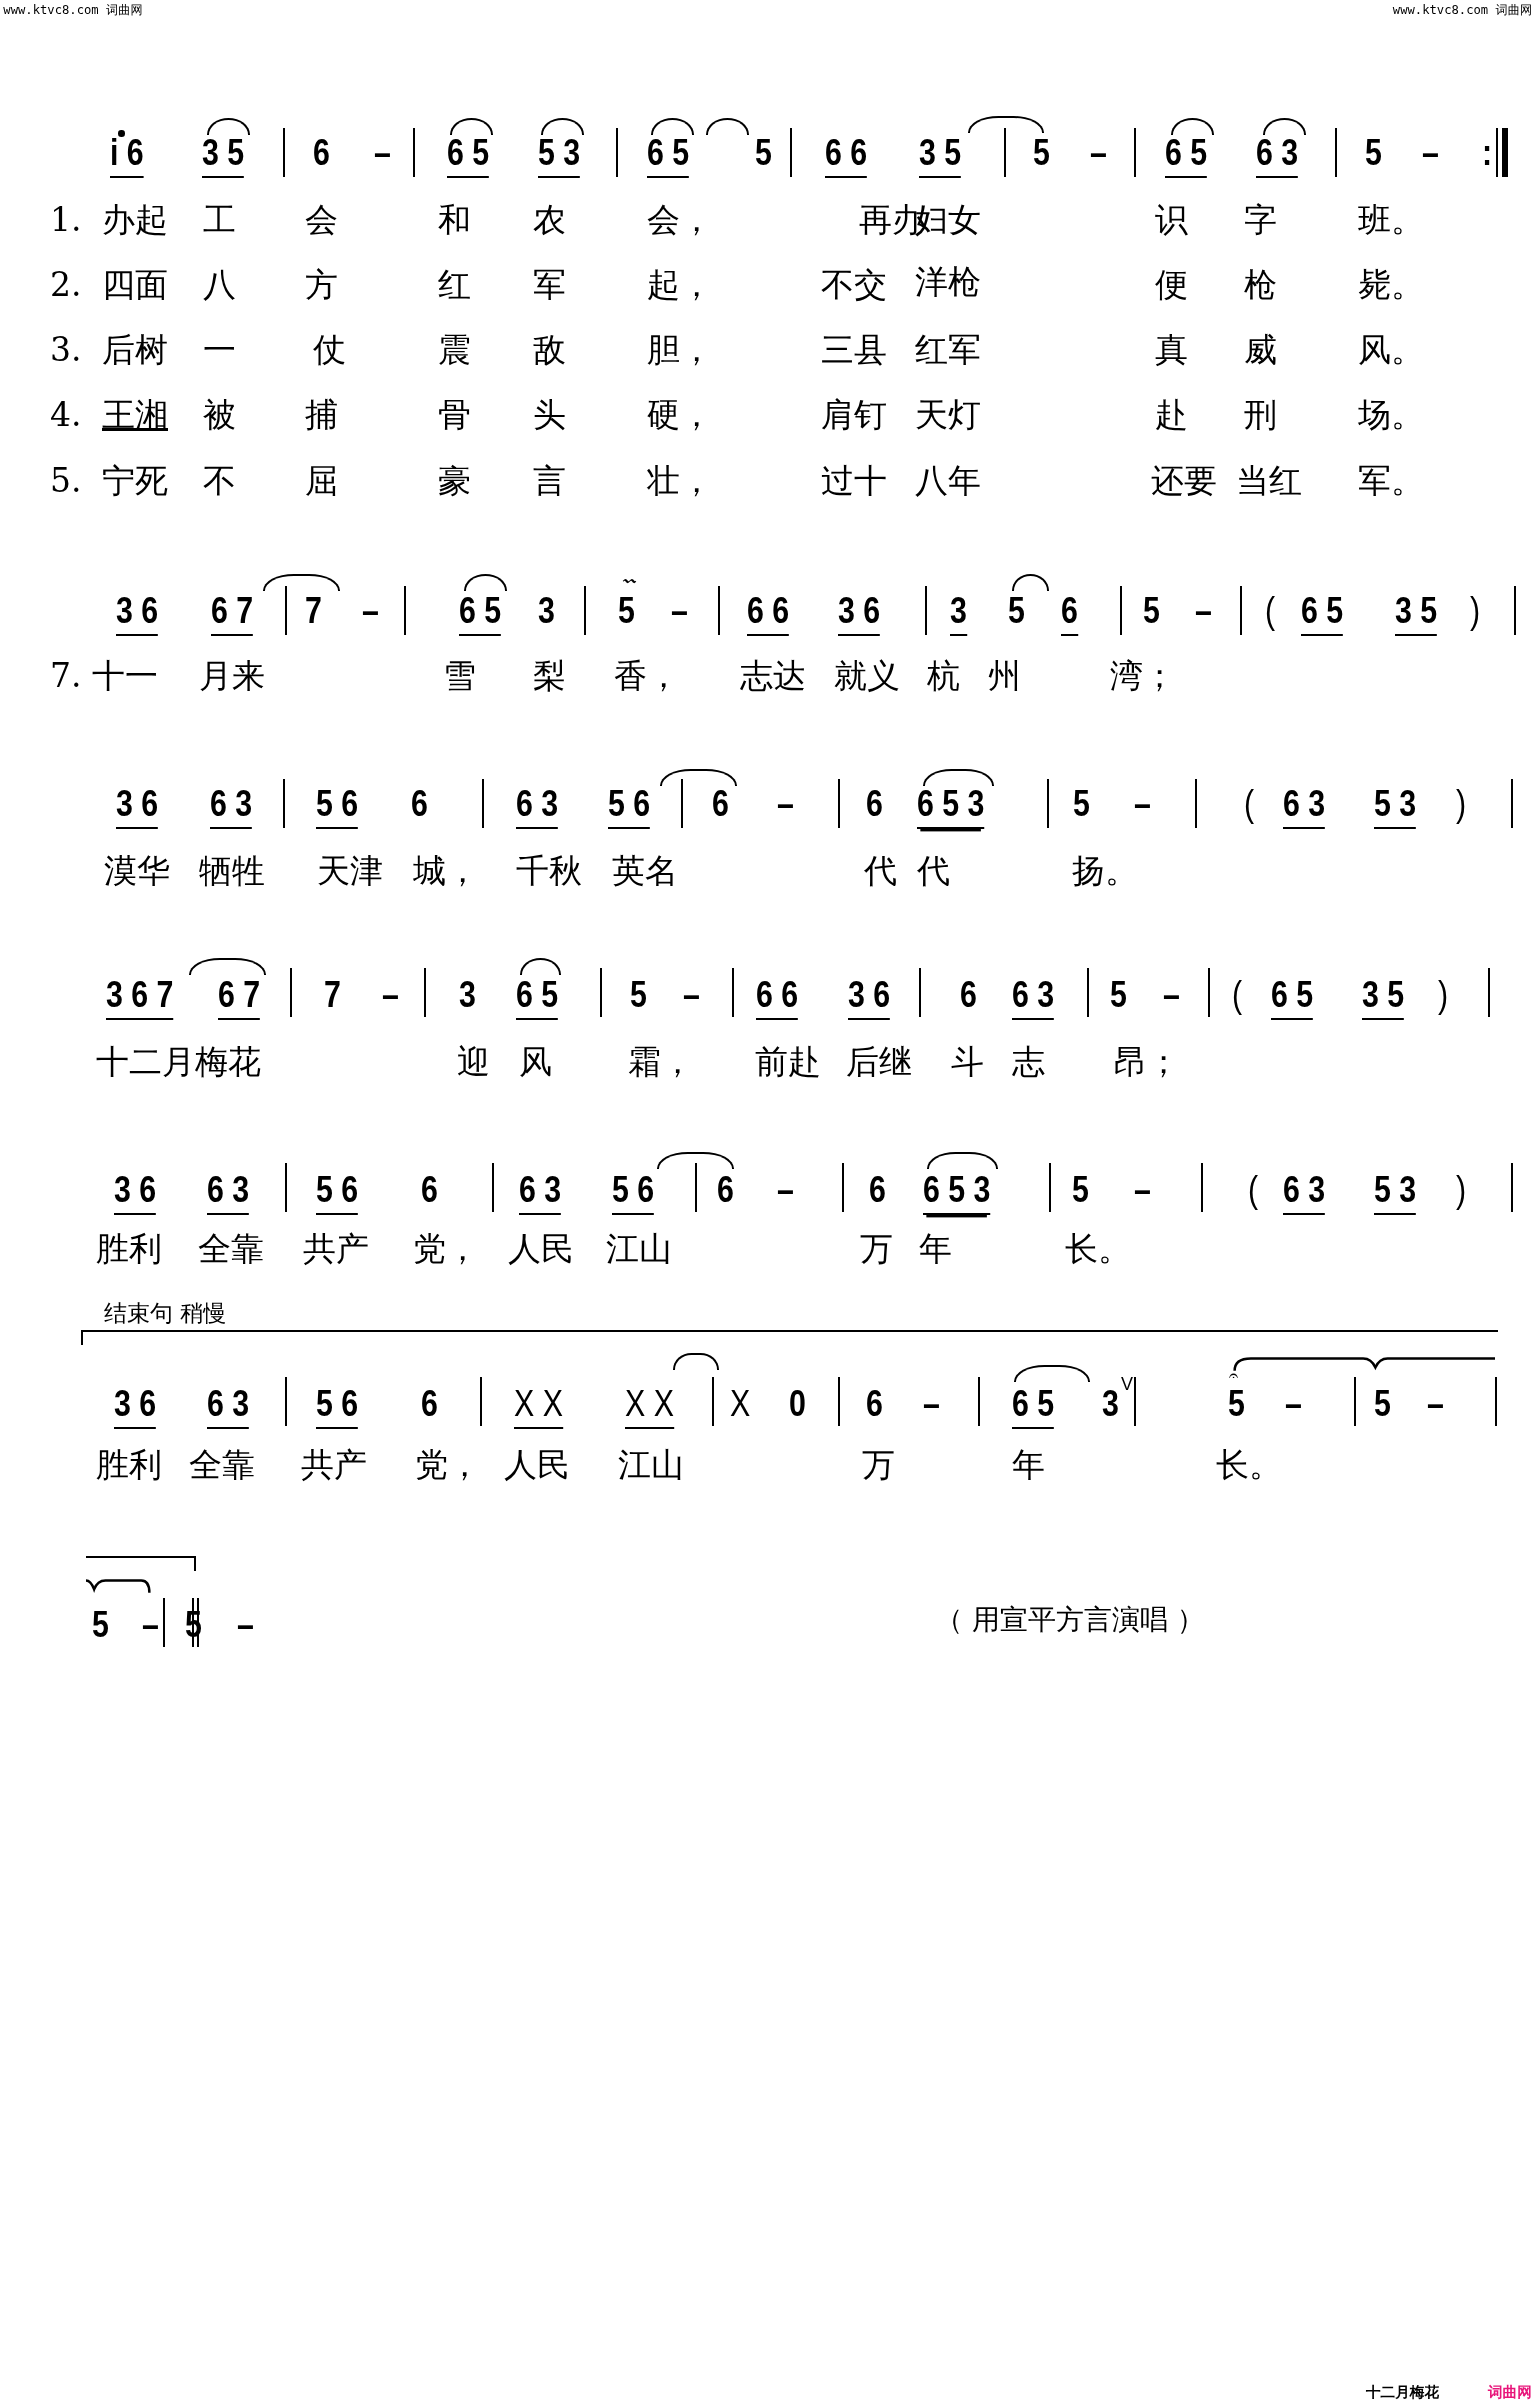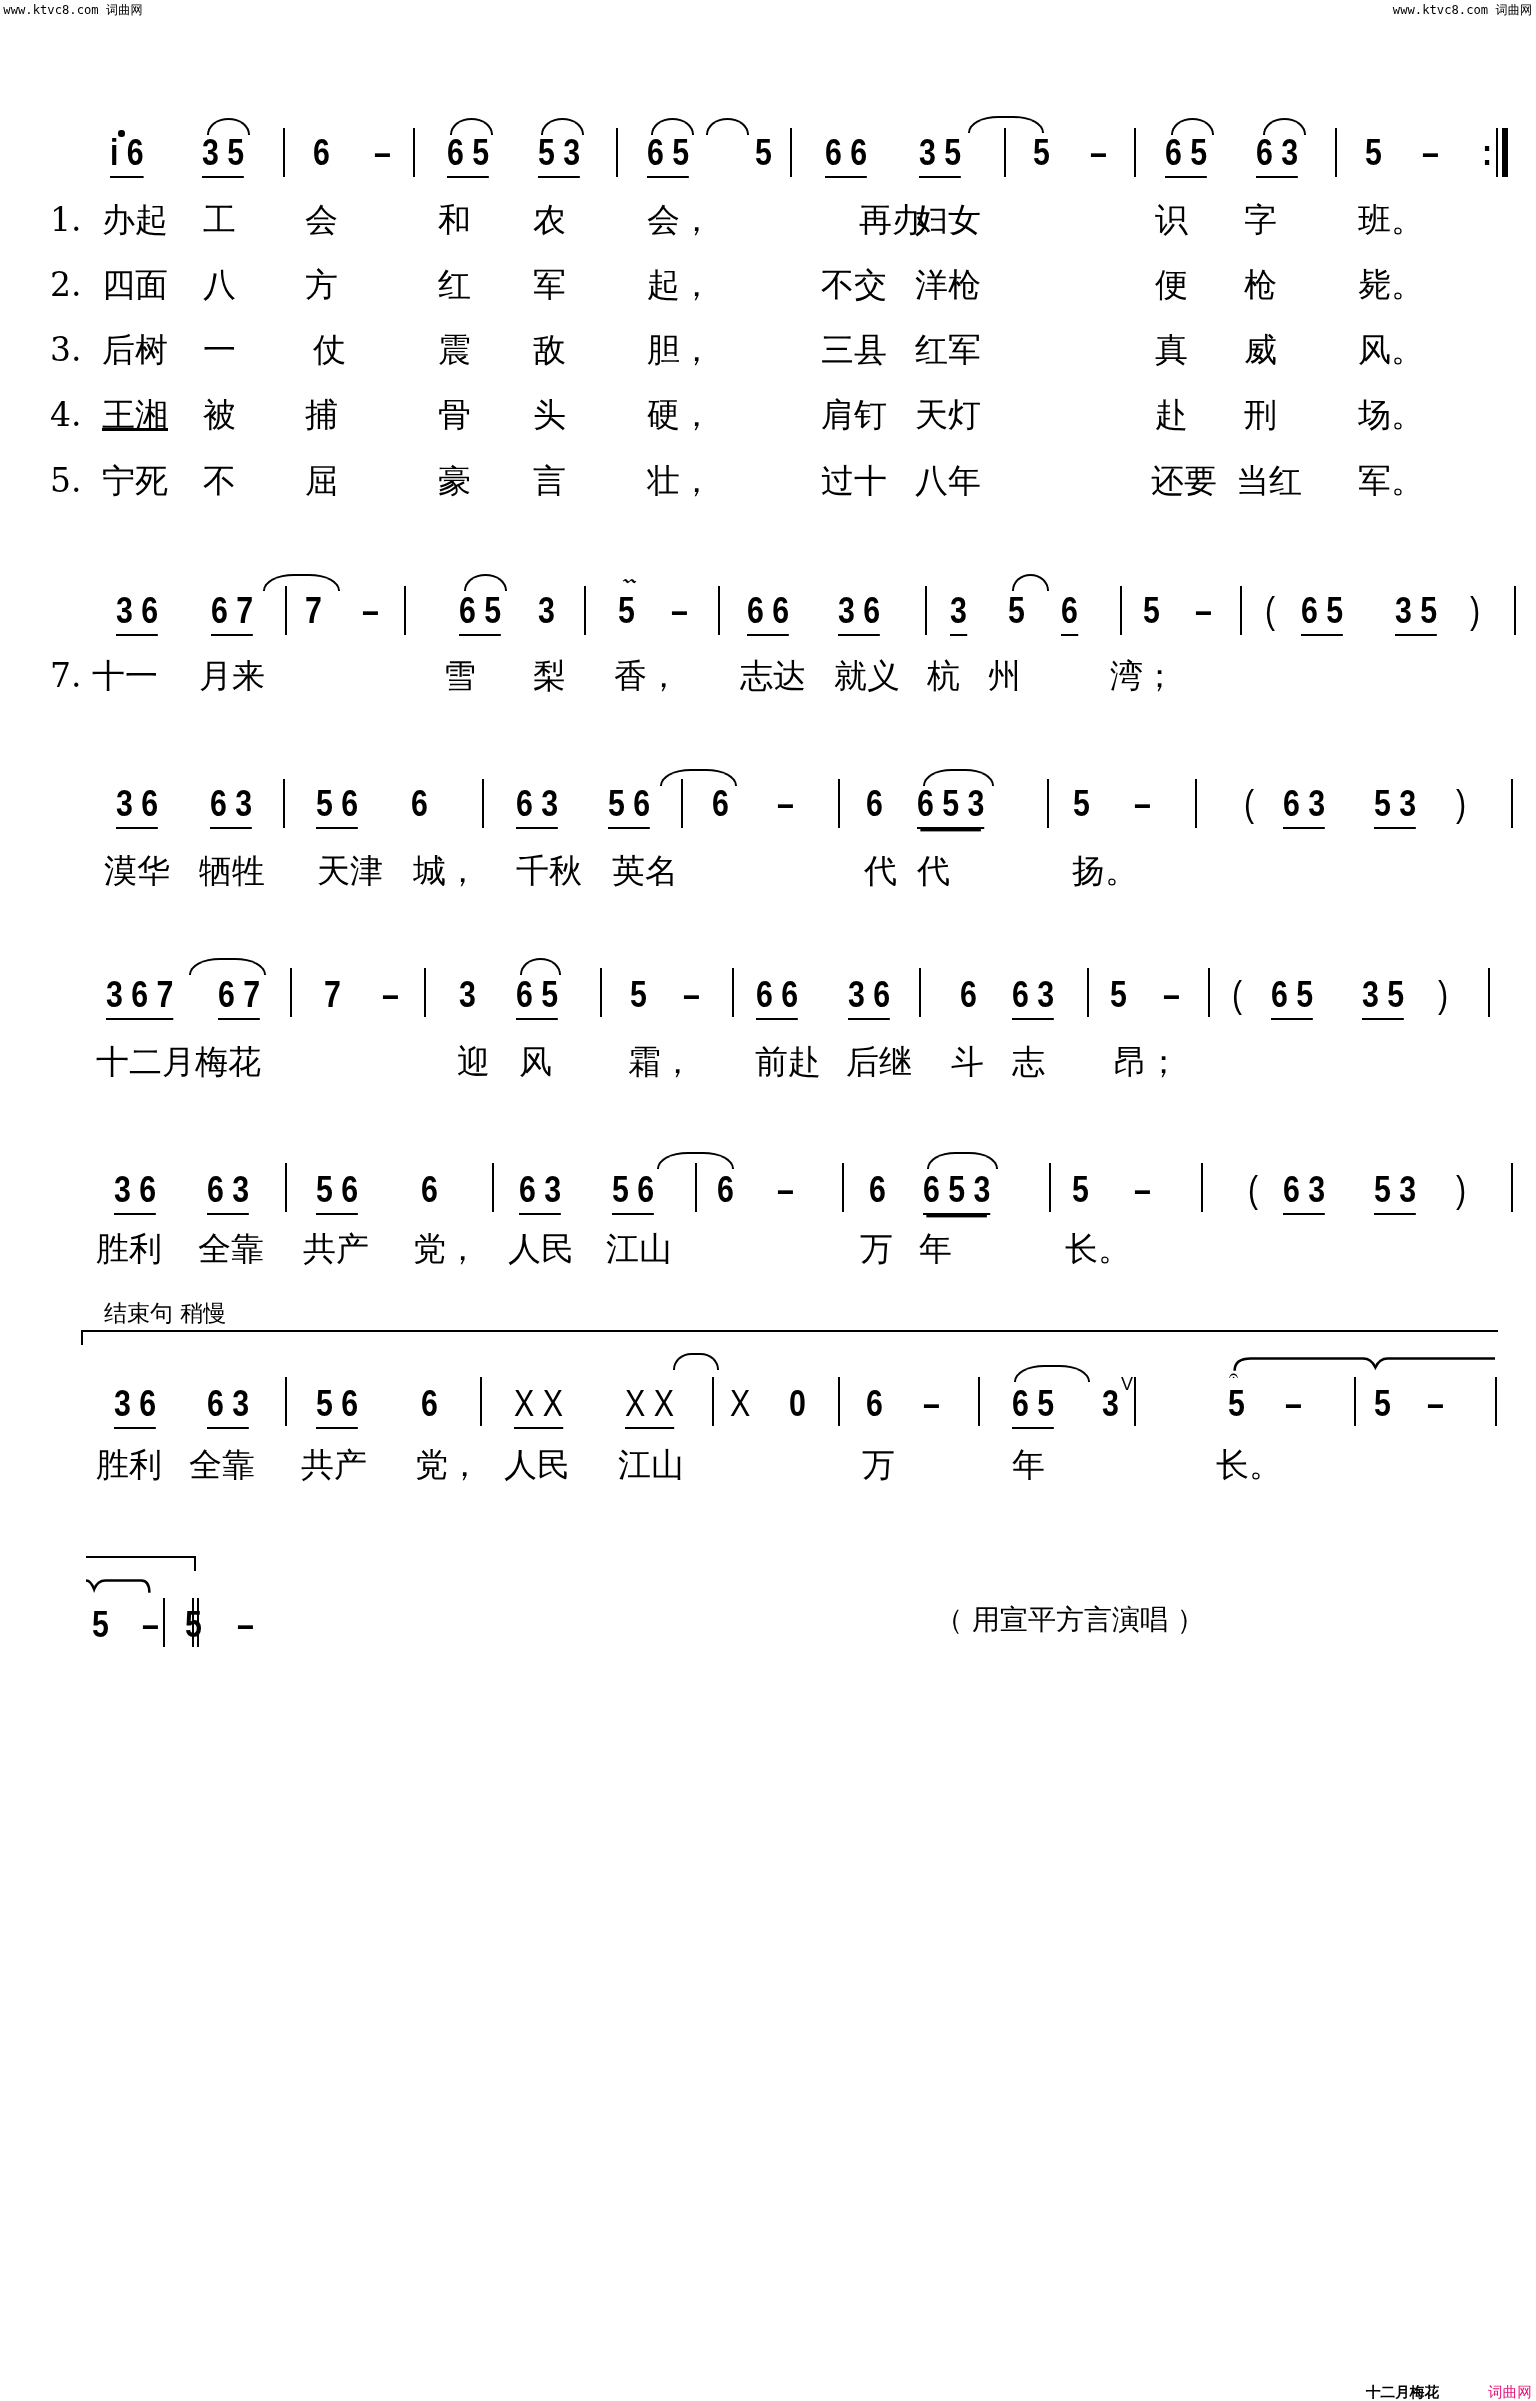--- a/index.html
+++ b/index.html
@@ -12,21 +12,21 @@
     font-size: 37px; line-height: 1; transform: scaleX(0.82); transform-origin: left top;
   }
   .u1 { border-bottom: 2.4px solid #000; padding-bottom: 4.9px; }
   .u2 { box-shadow: 0 6.5px 0 -4.1px #000; }
   .bar { position: absolute; width: 2.4px; background: #000; }
   .slur { position: absolute; border: 2.4px solid #000; border-bottom: none; border-radius: 50% 50% 0 0 / 100% 100% 0 0; height: 14.6px; }
   .lyr { position: absolute; font-family: "DejaVu Serif", serif; font-size: 33px; line-height: 1; white-space: pre; }
   .dot { position: absolute; width: 6.5px; height: 6.5px; border-radius: 50%; background: #000; }
   .small { font-family: "DejaVu Serif", serif; font-size: 23px; }
   .footer-src { font-family: "DejaVu Sans", sans-serif; font-weight: bold; font-size: 14.6px; }
-  .footer-brand { font-family: "DejaVu Sans", sans-serif; font-weight: normal; font-size: 14.6px; color: #e8157a; }
+  .footer-brand { font-family: "DejaVu Sans", sans-serif; font-weight: bold; font-size: 14.6px; color: #e8157a; }
 </style>
 </head>
 <body>
 
 <div class="abs wm" style="left:3.3px;">www.ktvc8.com 词曲网</div>
 <div class="abs wm" style="right:4.9px;">www.ktvc8.com 词曲网</div>
 
 <div>
   <span class="note u1" style="left:110px;top:134px;">i 6</span>
   <div class="dot" style="left:118px;top:130px;"></div>
@@ -80,21 +80,21 @@
   </div>
   <div>
     <span class="lyr" style="left:50px;top:268px;">2.</span>
     <span class="lyr" style="left:102px;top:268px;">四面</span>
     <span class="lyr" style="left:203px;top:268px;">八</span>
     <span class="lyr" style="left:305px;top:268px;">方</span>
     <span class="lyr" style="left:438px;top:268px;">红</span>
     <span class="lyr" style="left:533px;top:268px;">军</span>
     <span class="lyr" style="left:647px;top:268px;">起，</span>
     <span class="lyr" style="left:821px;top:268px;">不交</span>
-    <span class="lyr" style="left:915px;top:268px;">洋枪</span>
+    <span class="lyr" style="left:915px;top:268px;font-family:Liberation Mono, monospace;">洋枪</span>
     <span class="lyr" style="left:1155px;top:268px;">便</span>
     <span class="lyr" style="left:1244px;top:268px;">枪</span>
     <span class="lyr" style="left:1358px;top:268px;">毙。</span>
   </div>
   <div>
     <span class="lyr" style="left:50px;top:333px;">3.</span>
     <span class="lyr" style="left:102px;top:333px;">后树</span>
     <span class="lyr" style="left:203px;top:333px;">一</span>
     <span class="lyr" style="left:313px;top:333px;">仗</span>
     <span class="lyr" style="left:438px;top:333px;">震</span>

